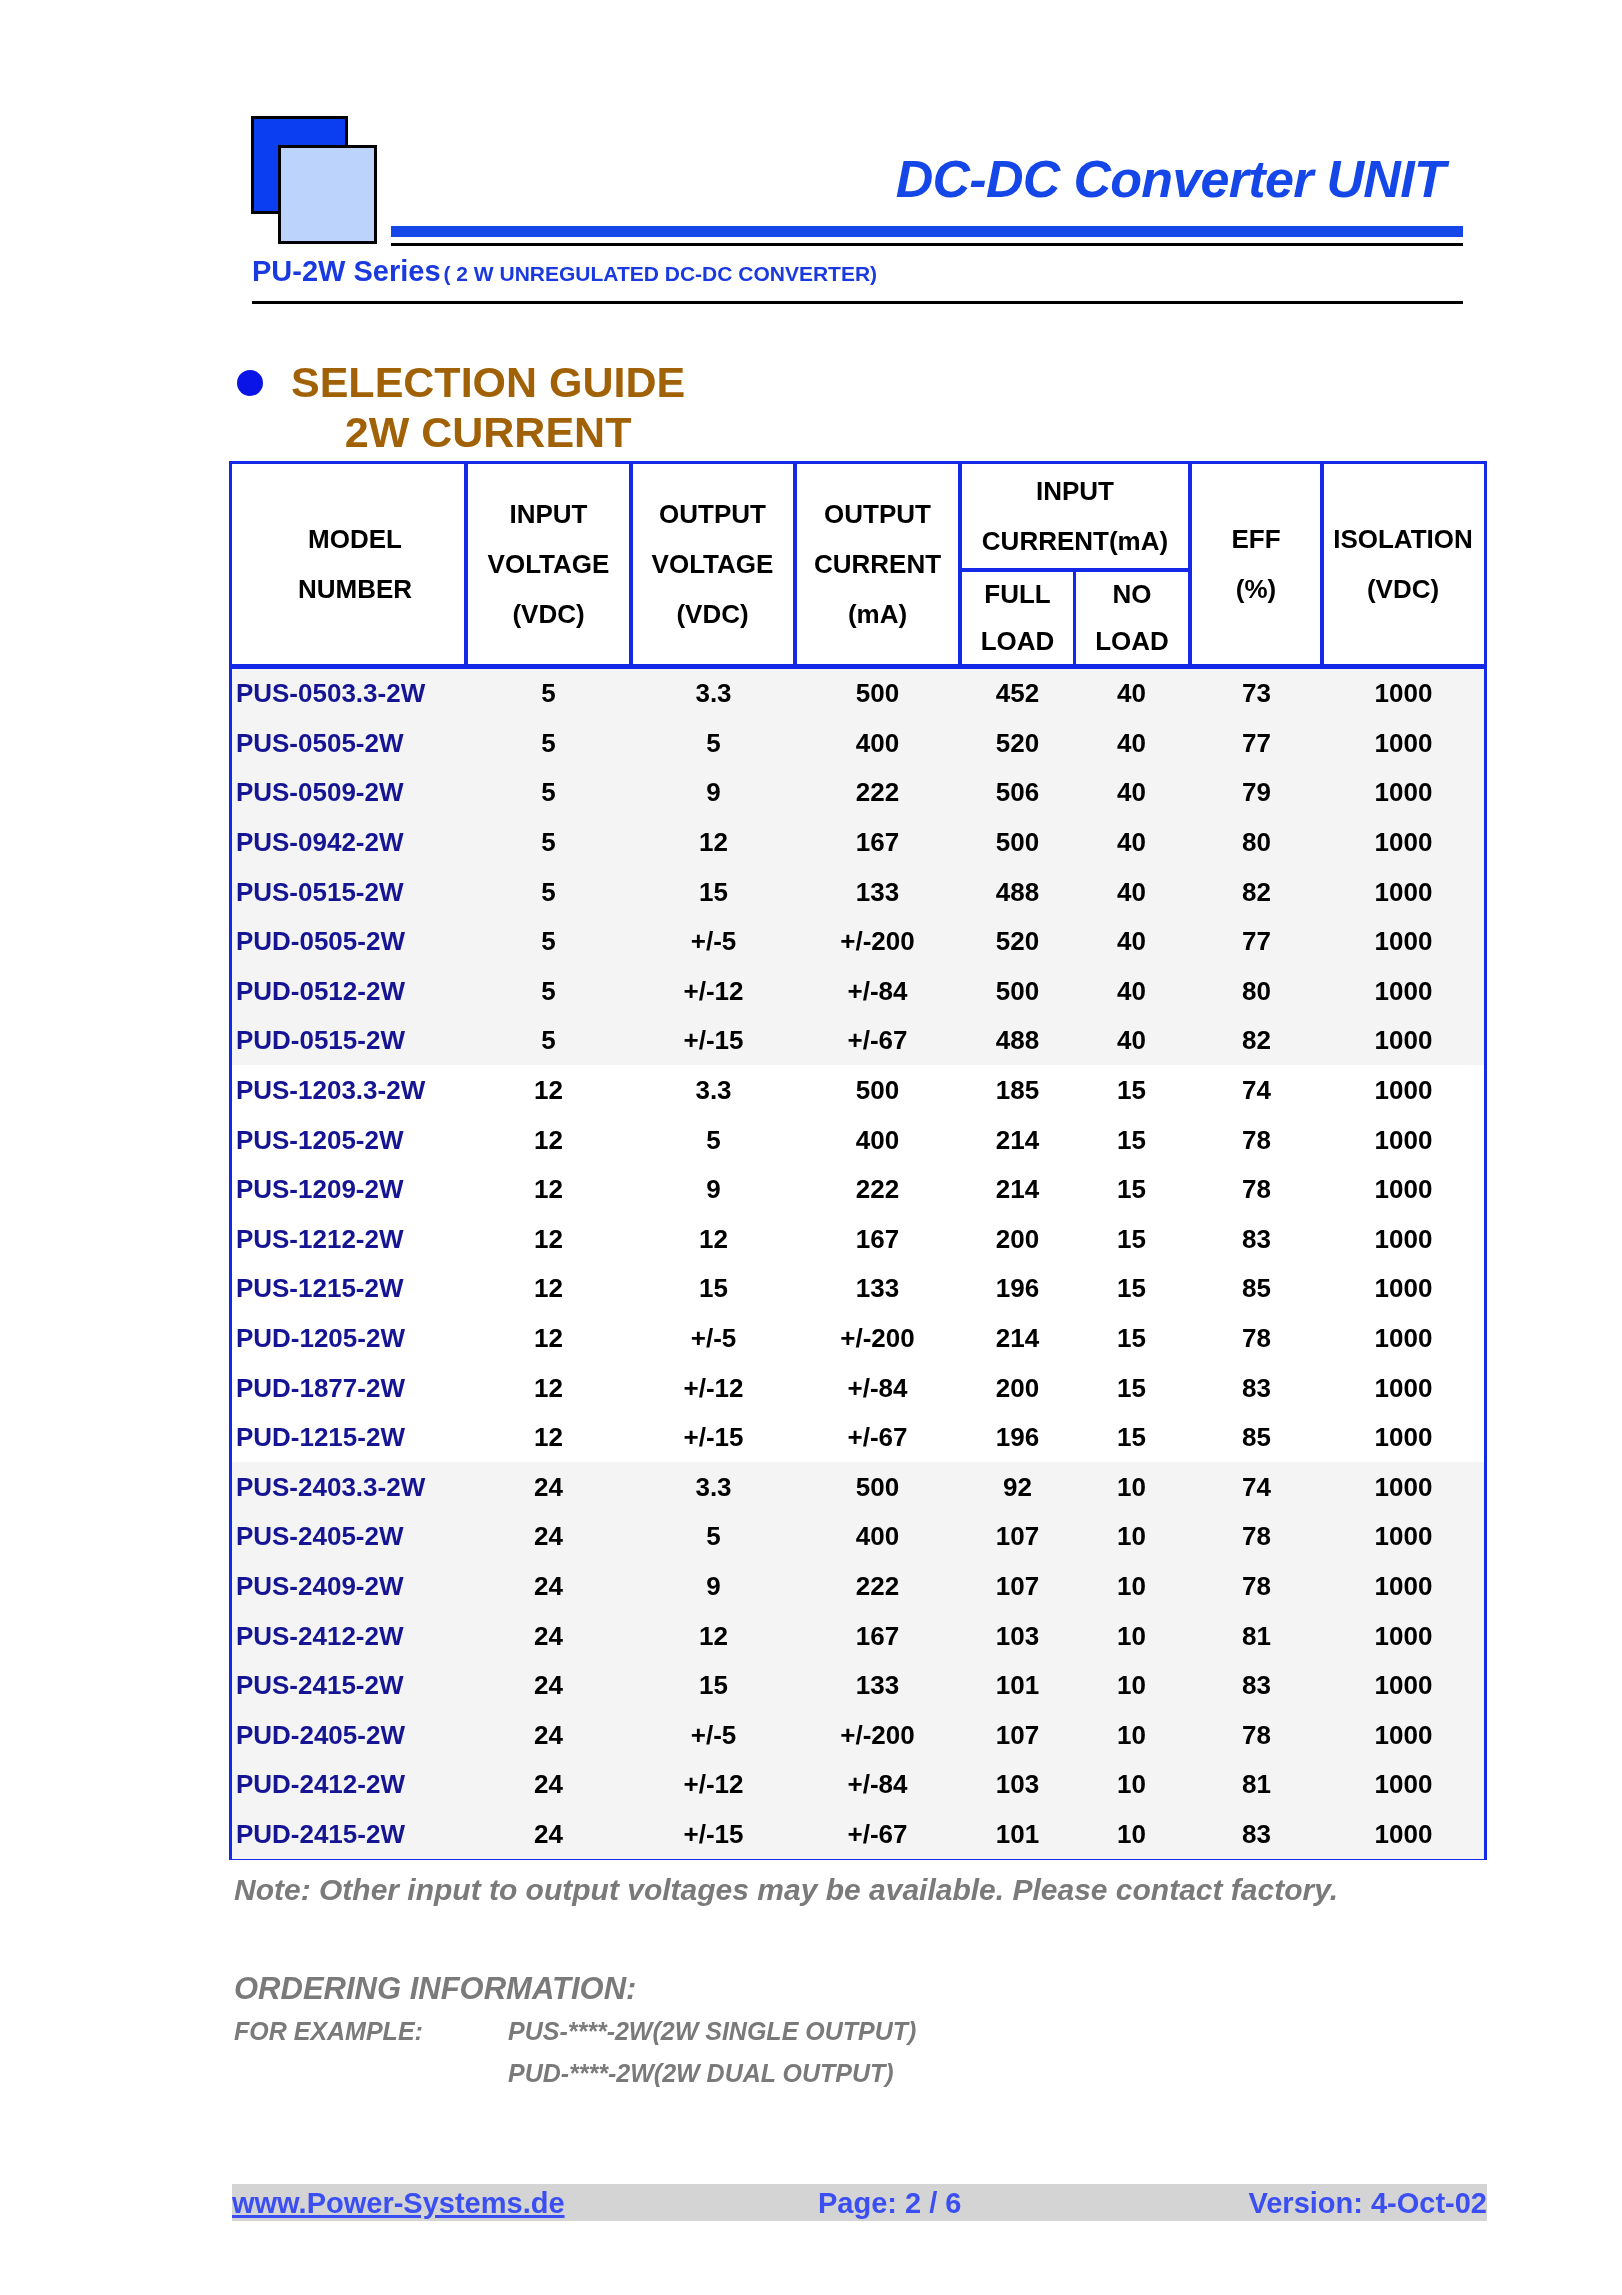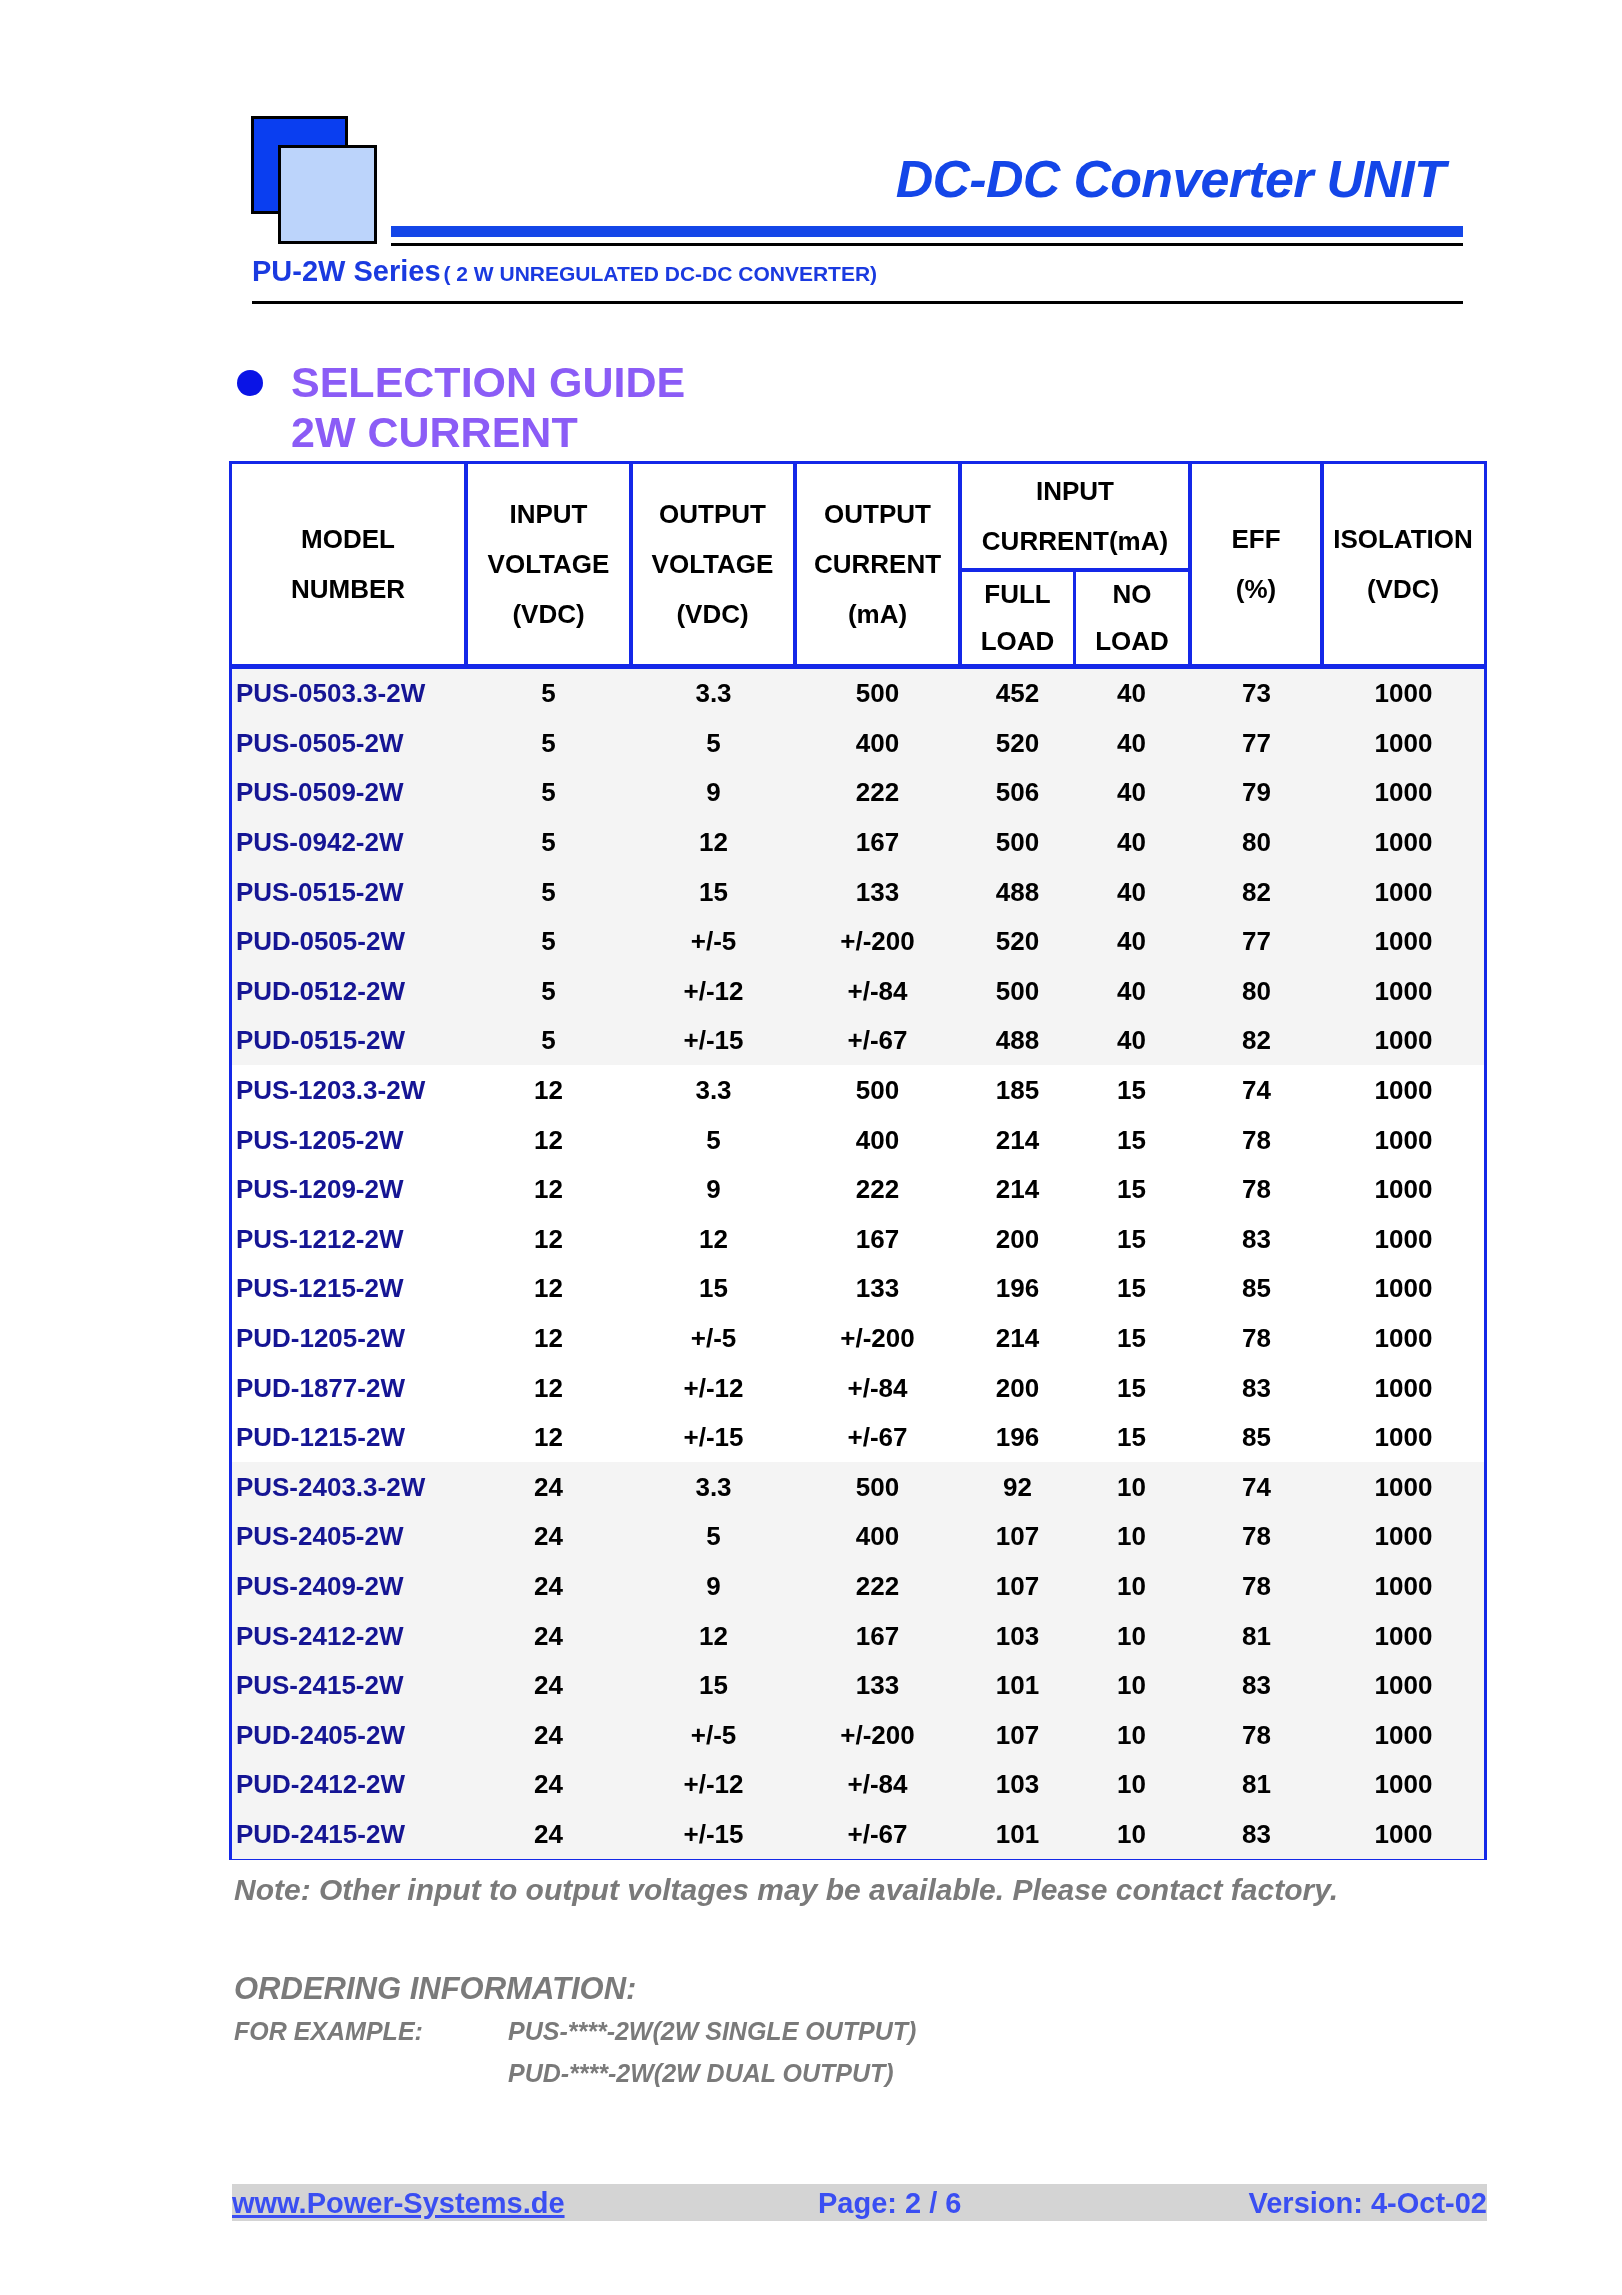--- a/index.html
+++ b/index.html
@@ -16,22 +16,22 @@
   .title { right: 177px; top: 149px; font-size: 52px; font-weight: bold; font-style: italic;
            color: #1446e8; letter-spacing: -0.7px; white-space: nowrap; }
   .blue-bar { left: 391px; top: 226px; width: 1072px; height: 11px; background: #1446e8; }
   .black-line1 { left: 391px; top: 243px; width: 1072px; height: 2.6px; background: #000; }
   .subtitle { left: 252px; top: 255px; color: #1a3ae0; font-weight: bold; white-space: nowrap; }
   .subtitle .series { font-size: 29px; }
   .subtitle .desc { font-size: 21px; }
   .black-line2 { left: 252px; top: 301px; width: 1211px; height: 2.6px; background: #000; }
 
   .bullet { left: 237px; top: 370px; width: 26px; height: 26px; border-radius: 50%; background: #0a14e6; }
-  .sec-title { left: 291px; top: 357px; font-size: 43px; font-weight: bold; color: #8b5cf6;
-               line-height: 50px; white-space: nowrap; }
+  .sec-title { left: 291px; top: 357px; font-size: 43px; font-weight: bold; color: #a16207;
+               line-height: 50px; white-space: nowrap; text-align: center; }
 
   
   .tbl { left: 229px; top: 461px; width: 1258px; height: 1399px; border: 3.9px solid #1428e8;
          box-sizing: border-box; background: #fff; }
   .hdr-line { position: absolute; background: #1428e8; }
   .hdr-cell { position: absolute; display: flex; flex-direction: column; align-items: center;
               justify-content: center; font-weight: bold; color: #000; text-align: center; font-size: 26px;
               line-height: 50px; }
   .hdr-cell span { display: block; white-space: nowrap; }
   .group-band { position: absolute; left: 0; width: 100%; }
@@ -86,21 +86,21 @@
   <div class="hdr-line" style="left:232px;top:0;width:3.9px;height:204px;"></div>
   <div class="hdr-line" style="left:397px;top:0;width:3.9px;height:204px;"></div>
   <div class="hdr-line" style="left:561px;top:0;width:3.9px;height:204px;"></div>
   <div class="hdr-line" style="left:726px;top:0;width:3.9px;height:204px;"></div>
   <div class="hdr-line" style="left:726px;top:104px;width:233px;height:3.9px;"></div>
   <div class="hdr-line" style="left:841px;top:104px;width:3.3px;height:99px;"></div>
   <div class="hdr-line" style="left:956px;top:0;width:3.9px;height:204px;"></div>
   <div class="hdr-line" style="left:1088px;top:0;width:3.9px;height:204px;"></div>
   <div class="hdr-line" style="left:0;top:200px;width:100%;height:4.6px;"></div>
 
-  <div class="hdr-cell" style="left:0;top:0;width:232px;height:200px;">
+  <div class="hdr-cell" style="left:7px;top:0;width:232px;height:200px;">
     <span>MODEL</span>
     <span>NUMBER</span>
   </div>
   <div class="hdr-cell" style="left:236px;top:0;width:161px;height:200px;">
     <span>INPUT</span>
     <span>VOLTAGE</span>
     <span>(VDC)</span>
   </div>
   <div class="hdr-cell" style="left:400px;top:0;width:161px;height:200px;">
     <span>OUTPUT</span>

